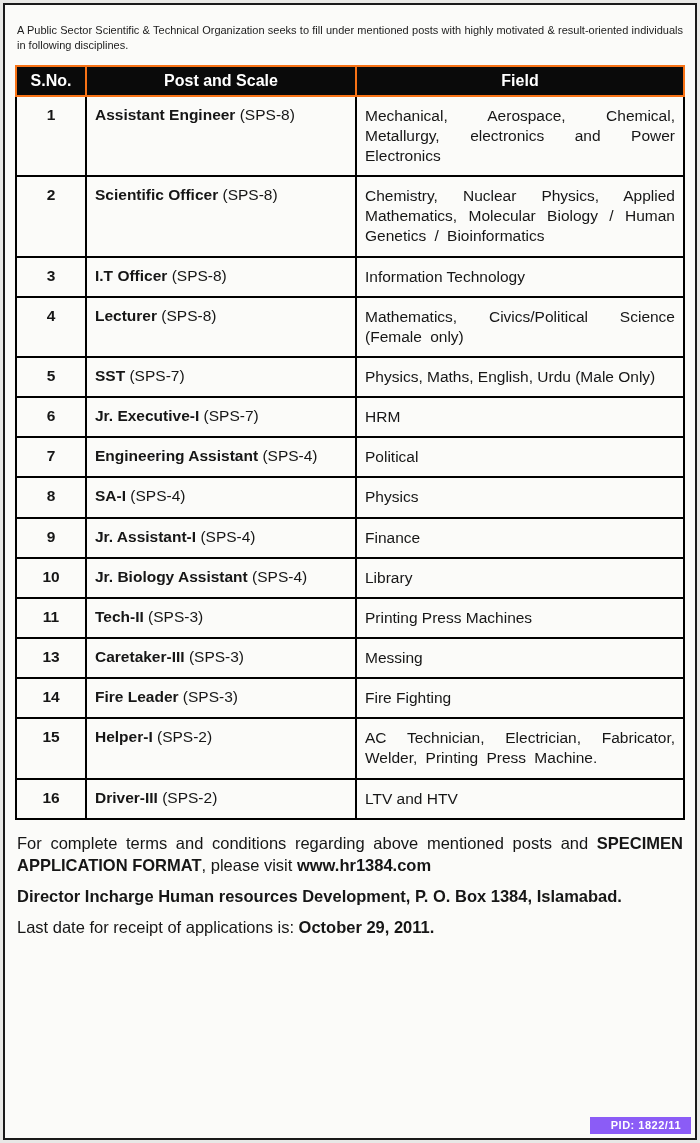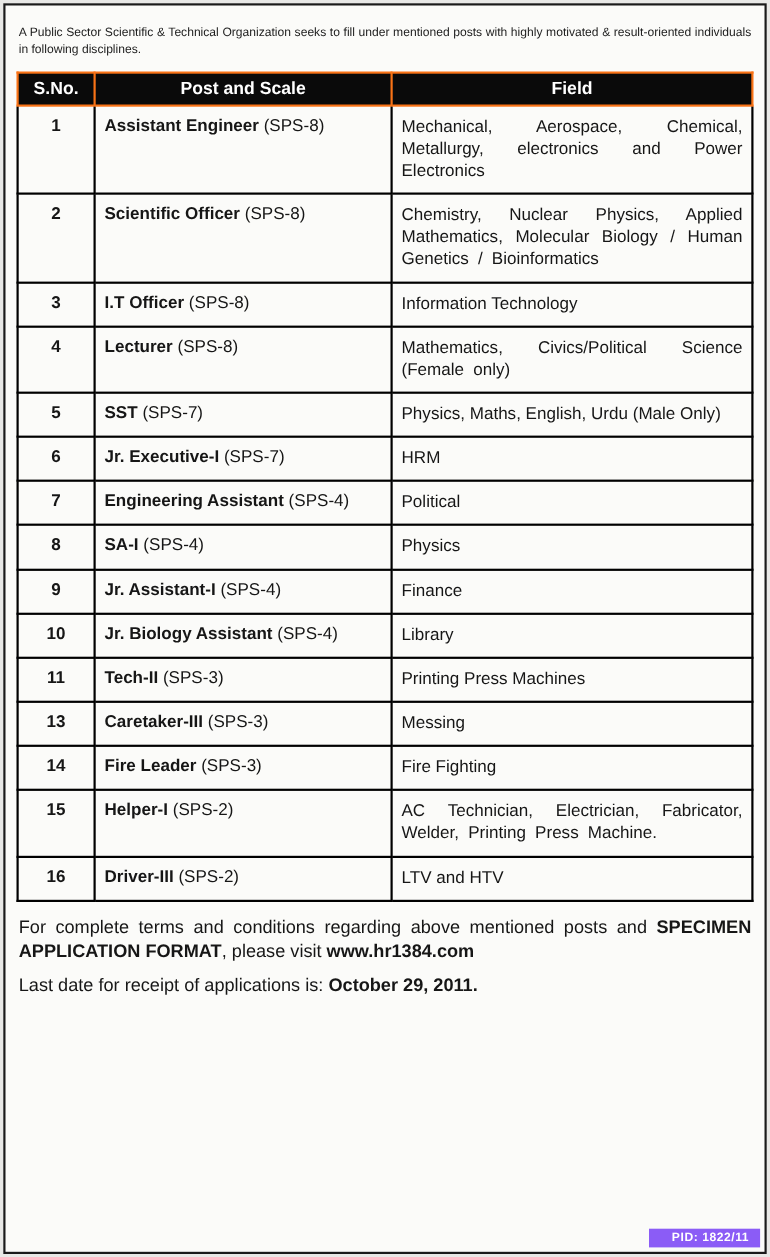--- a/index.html
+++ b/index.html
@@ -184,18 +184,19 @@
         <tr>
           <td class="sno">16</td>
           <td class="post"><b>Driver-III</b> (SPS-2)</td>
           <td class="field">LTV and HTV</td>
         </tr>
       </tbody>
   </table>
 
   <div class="footer">
     <p class="terms"><span>For complete terms and conditions regarding above mentioned posts and </span><b>SPECIMEN APPLICATION FORMAT</b><span>, please visit </span><b>www.hr1384.com</b></p>
+    <p><b>Director Incharge Human resources Development, P. O. Box 1384, Islamabad.</b></p>
     <p><span>Last date for receipt of applications is: </span><b>October 29, 2011.</b></p>
   </div>
 
   <div class="pid-bar">PID: 1822/11</div>
 
 </div>
 
 </body></html>

